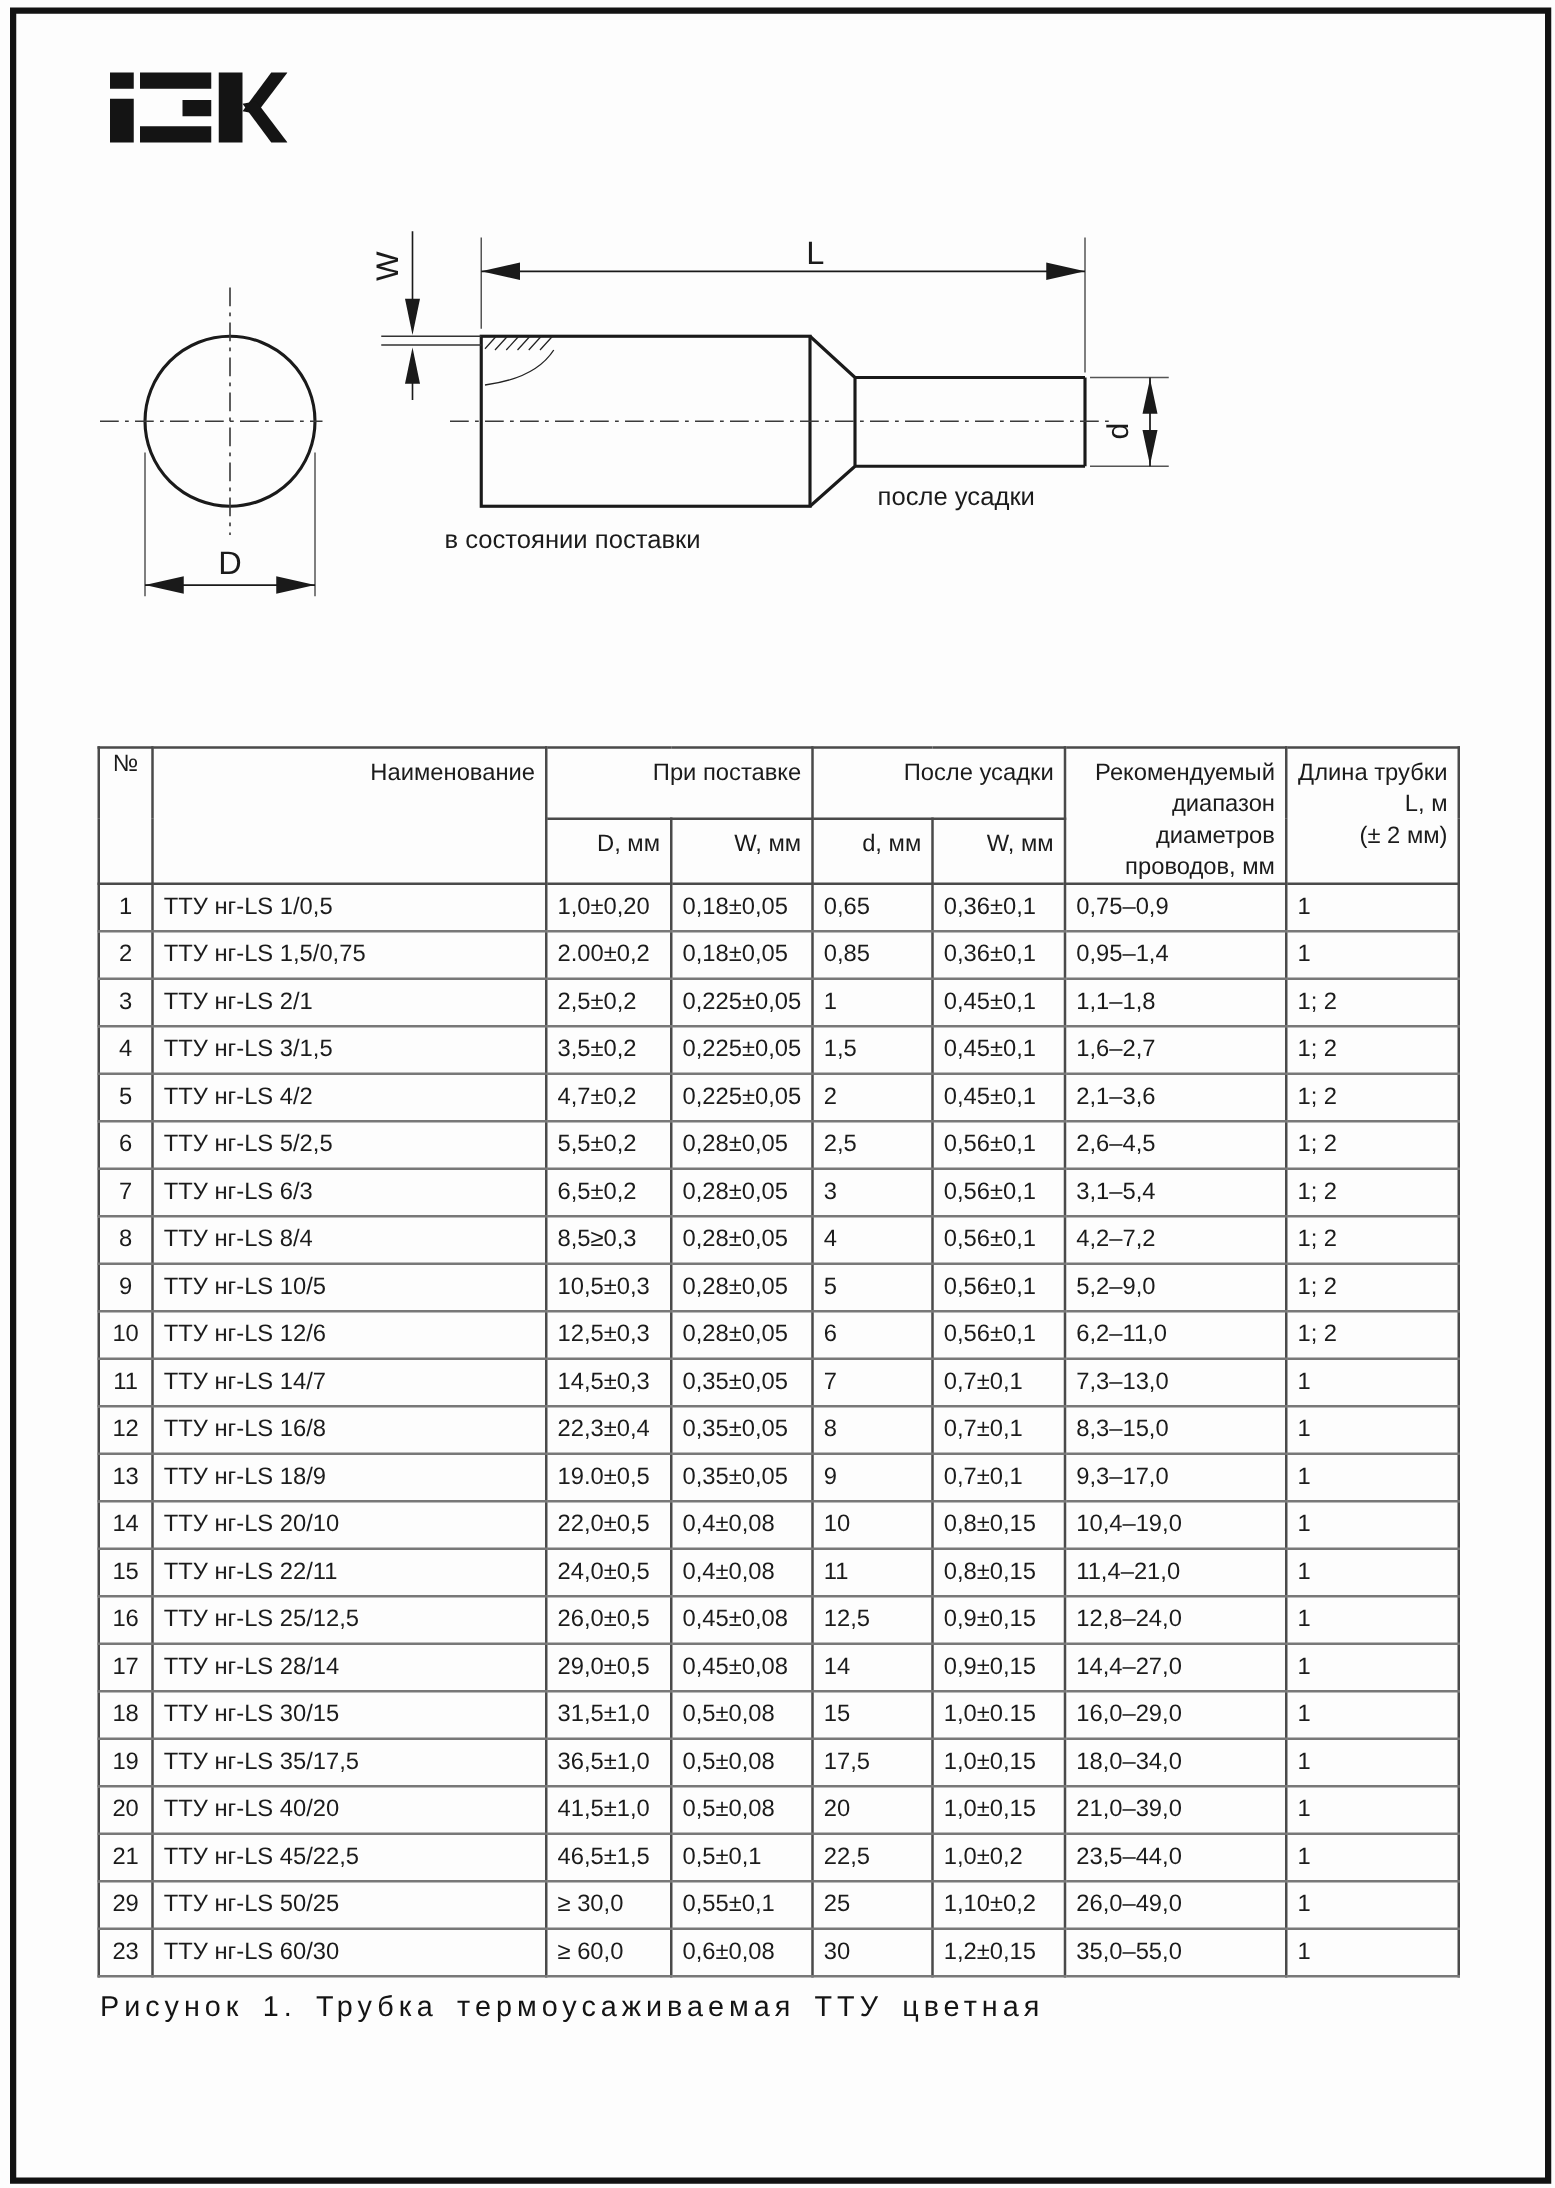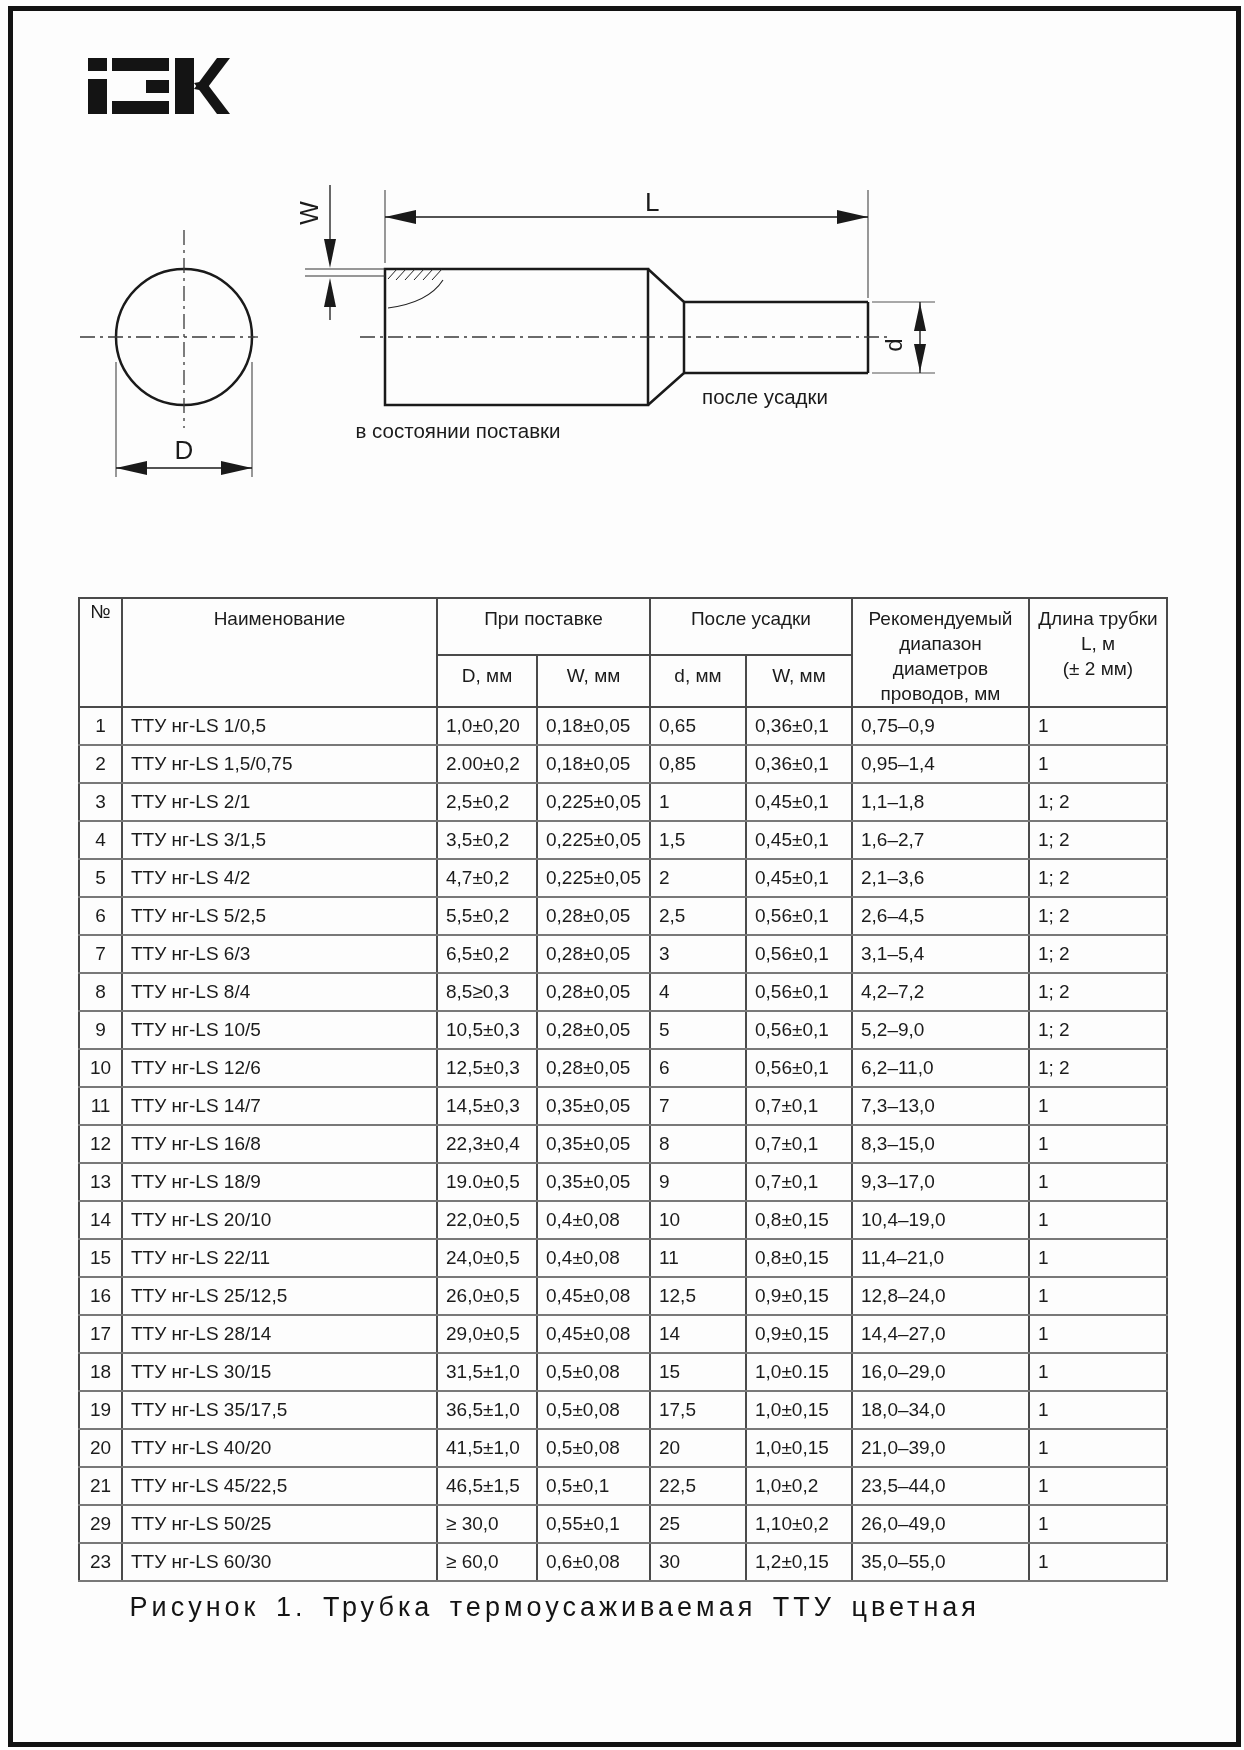--- a/index.html
+++ b/index.html
@@ -17,36 +17,36 @@
     position:absolute;left:78px;top:597px;
     border-collapse:collapse;table-layout:fixed;
     font-size:19px;color:#1b1b1b;background:#fdfdfd;
     border:2px solid #262626;
   }
   .spec-table th,.spec-table td{
     border:2px solid #4a4a4a;
     padding:0 8px;overflow:hidden;
   }
   .spec-table thead th{
-    font-weight:normal;text-align:center;vertical-align:top;
+    font-weight:normal;text-align:right;vertical-align:top;
     padding-top:7px;line-height:25px;
   }
   .spec-table thead tr.h1{height:41px;}
   .spec-table thead tr.h2{height:38px;}
   .spec-table tbody tr{height:38px;}
   .spec-table tbody td{
     border-top-color:#787878;border-bottom-color:#787878;
     vertical-align:middle;
   }
   .spec-table .num{text-align:center;padding:0 2px;}
   .spec-table thead th.num{text-align:center;}
   .hdr-line{display:block;}
   .caption{
     position:absolute;left:80px;top:1592px;width:900px;
-    font-size:27px;letter-spacing:4px;word-spacing:5px;color:#141414;text-align:right;
+    font-size:23px;letter-spacing:4px;word-spacing:5px;color:#141414;
   }
 </style>
 </head>
 <body>
 
 <div class="page-frame"></div>
 
 <svg class="logo" viewBox="0 0 145 60" aria-hidden="true">
   <g fill="#141414">
     <rect x="3" y="2" width="19" height="13"></rect>

